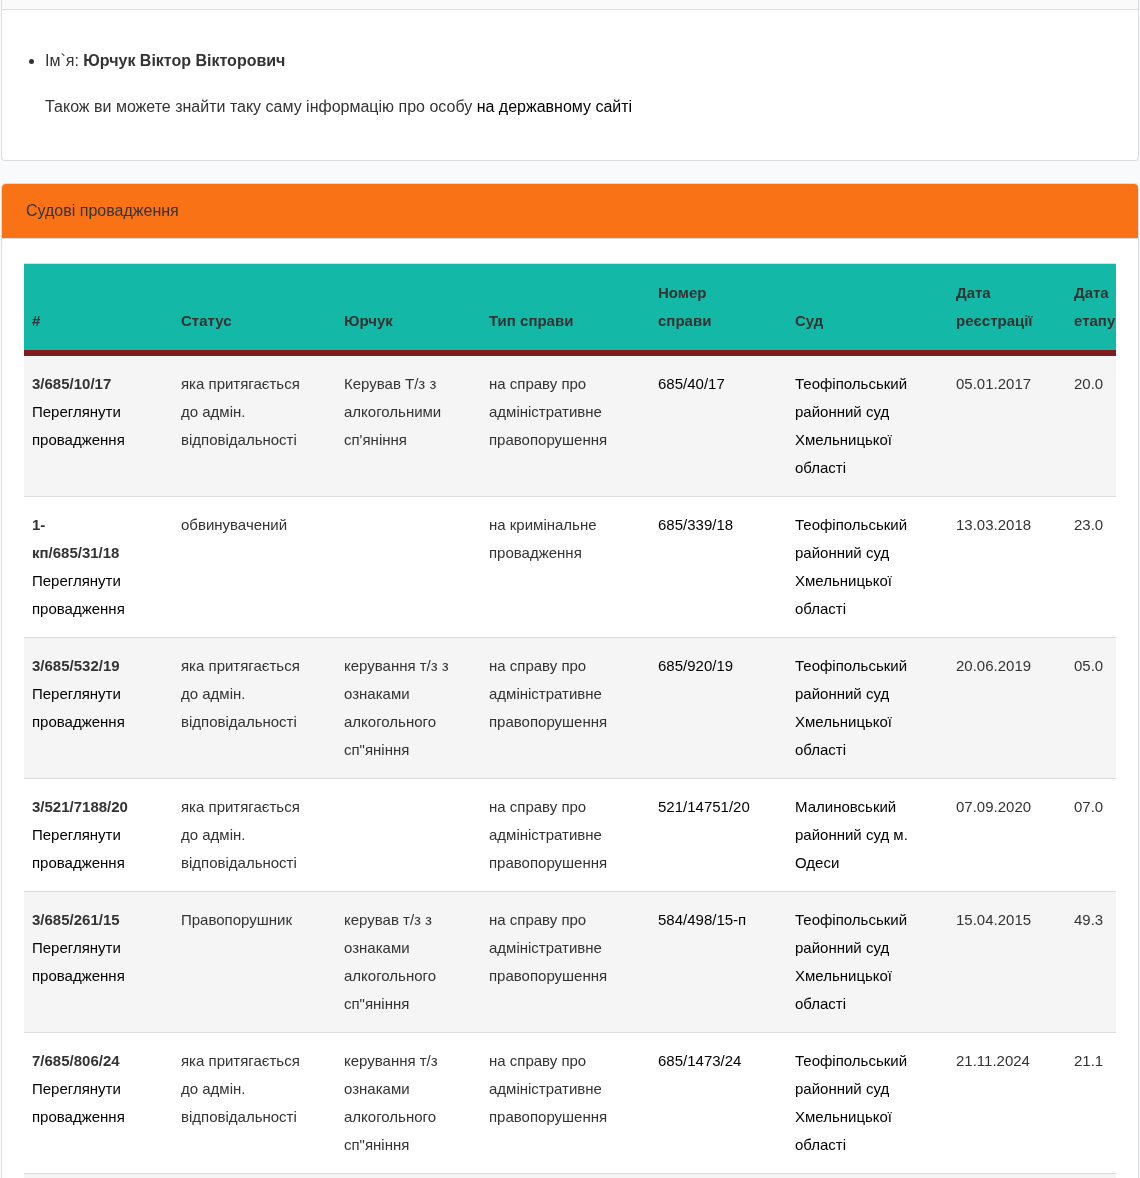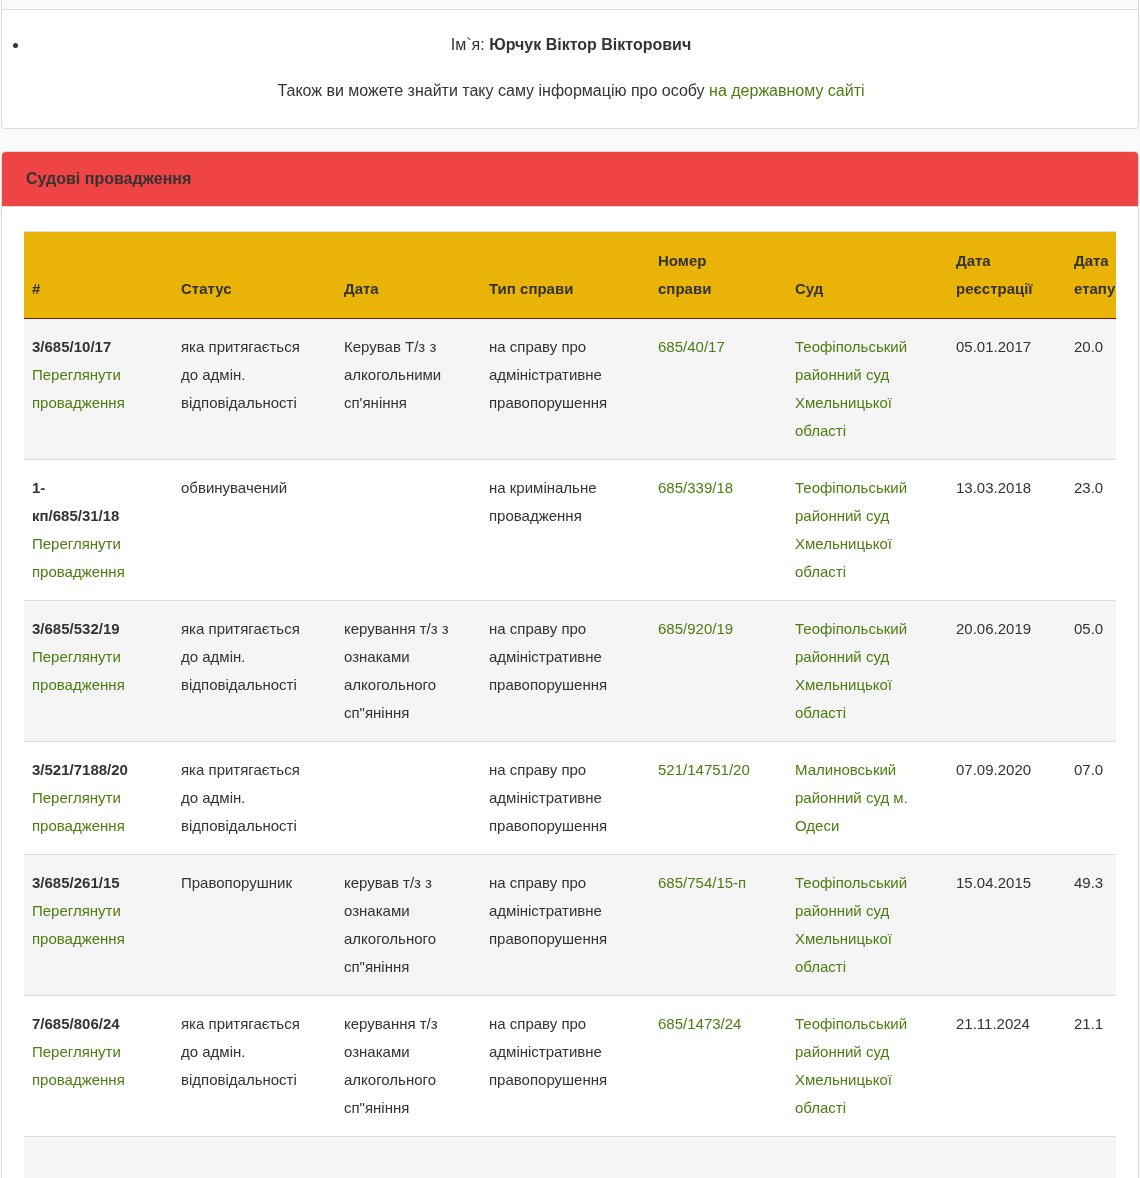--- a/index.html
+++ b/index.html
@@ -4,67 +4,67 @@
 <style>
   html,body{margin:0;padding:0;}
   body{
     font-family:"Liberation Sans","DejaVu Sans",sans-serif;
     color:#333;
     background:#f9fafb;
   }
   .page{
     width:1140px;height:1178px;overflow:hidden;background:#f9fafb;position:relative;
   }
-  a{color:#4d7c0f;text-decoration:none;cursor:pointer;}
+  a{color:#000000;text-decoration:none;cursor:pointer;}
 
   
   .prev-strip{
     height:9px;background:#fafafa;
     border:1px solid #ddd;border-top:none;
     margin:0 1px;
   }
 
   
   .person-card{
     background:#fff;border:1px solid #ddd;border-top:none;
     border-radius:0 0 4px 4px;
     margin:0 1px 22px;
     padding:22px 25px 24px 10px;
     font-size:16px;
   }
-  .person-card ul{margin:0;padding-left:17px;list-style:disc;text-align:center;}
+  .person-card ul{margin:16px;padding-left:17px;list-style:disc;}
   .person-card li{line-height:26px;}
   .person-card p{margin:20px 0 0;line-height:26px;}
 
   
   .panel{
     background:#fff;border:1px solid #ddd;border-radius:4px;
     margin:0 1px;
   }
   .panel-heading{
-    background:#ef4444;border-bottom:1px solid #ddd;
+    background:#f97316;border-bottom:1px solid #ddd;
     border-radius:4px 4px 0 0;
-    padding:16px 24px;font-size:16px;line-height:22px;color:#333;font-weight:bold;
+    padding:16px 24px;font-size:16px;line-height:22px;color:#333;
   }
   .panel-body{padding:24px 22px;}
   .table-wrap{overflow:hidden;}
 
   table.proceedings{
     border-collapse:collapse;table-layout:fixed;width:1112px;
     font-size:15px;color:#333;
   }
   table.proceedings th,
   table.proceedings td{
     border-top:1px solid #ddd;
     padding:14px 8px;text-align:left;line-height:28px;
     overflow:visible;
   }
   table.proceedings th{
-    vertical-align:bottom;font-weight:bold;padding:15px 8px;background:#eab308;
-    border-bottom:1px solid #7f1d1d;
+    vertical-align:bottom;font-weight:bold;padding:15px 8px;background:#14b8a6;
+    border-bottom:6px solid #7f1d1d;
   }
   table.proceedings td{vertical-align:top;}
   table.proceedings tbody tr:nth-child(odd){background:#f5f5f5;}
 
   .case-num{font-weight:bold;max-width:90px;}
   .clamp{display:inline-block;vertical-align:top;}
   .clamp-60{max-width:60px;}
   .clamp-106{max-width:106px;}
   .clamp-120{max-width:122px;}
   .view-link{display:inline;}
@@ -102,21 +102,21 @@
               <col style="width:169px">
             <col style="width:137px">
               <col style="width:161px">
               <col style="width:118px">
               <col style="width:70px">
           </colgroup>
           <thead>
             <tr>
               <th>#</th>
               <th>Статус</th>
-              <th>Дата</th>
+              <th>Юрчук</th>
               <th>Тип справи</th>
               <th><span class="clamp clamp-60">Номер справи</span></th>
               <th>Суд</th>
               <th><span class="clamp" style="max-width:102px">Дата реєстрації</span></th>
               <th><span class="clamp clamp-60">Дата етапу</span></th>
             </tr>
           </thead>
           <tbody>
 
             <tr>
@@ -176,21 +176,21 @@
             </tr>
 
             <tr>
               <td>
                 <div class="case-num">3/685/261/15</div>
                 <a href="#" class="view-link">Переглянути провадження</a>
               </td>
               <td><span class="clamp clamp-120">Правопорушник</span></td>
               <td><span class="clamp clamp-106">керував т/з з ознаками алкогольного сп"яніння</span></td>
               <td>на справу про адміністративне правопорушення</td>
-              <td><a href="#">685/754/15-п</a></td>
+              <td><a href="#">584/498/15-п</a></td>
               <td><a href="#">Теофіпольський районний суд Хмельницької області</a></td>
               <td>15.04.2015</td>
               <td>49.3</td>
             </tr>
 
             <tr>
               <td>
                 <div class="case-num">7/685/806/24</div>
                 <a href="#" class="view-link">Переглянути провадження</a>
               </td>

